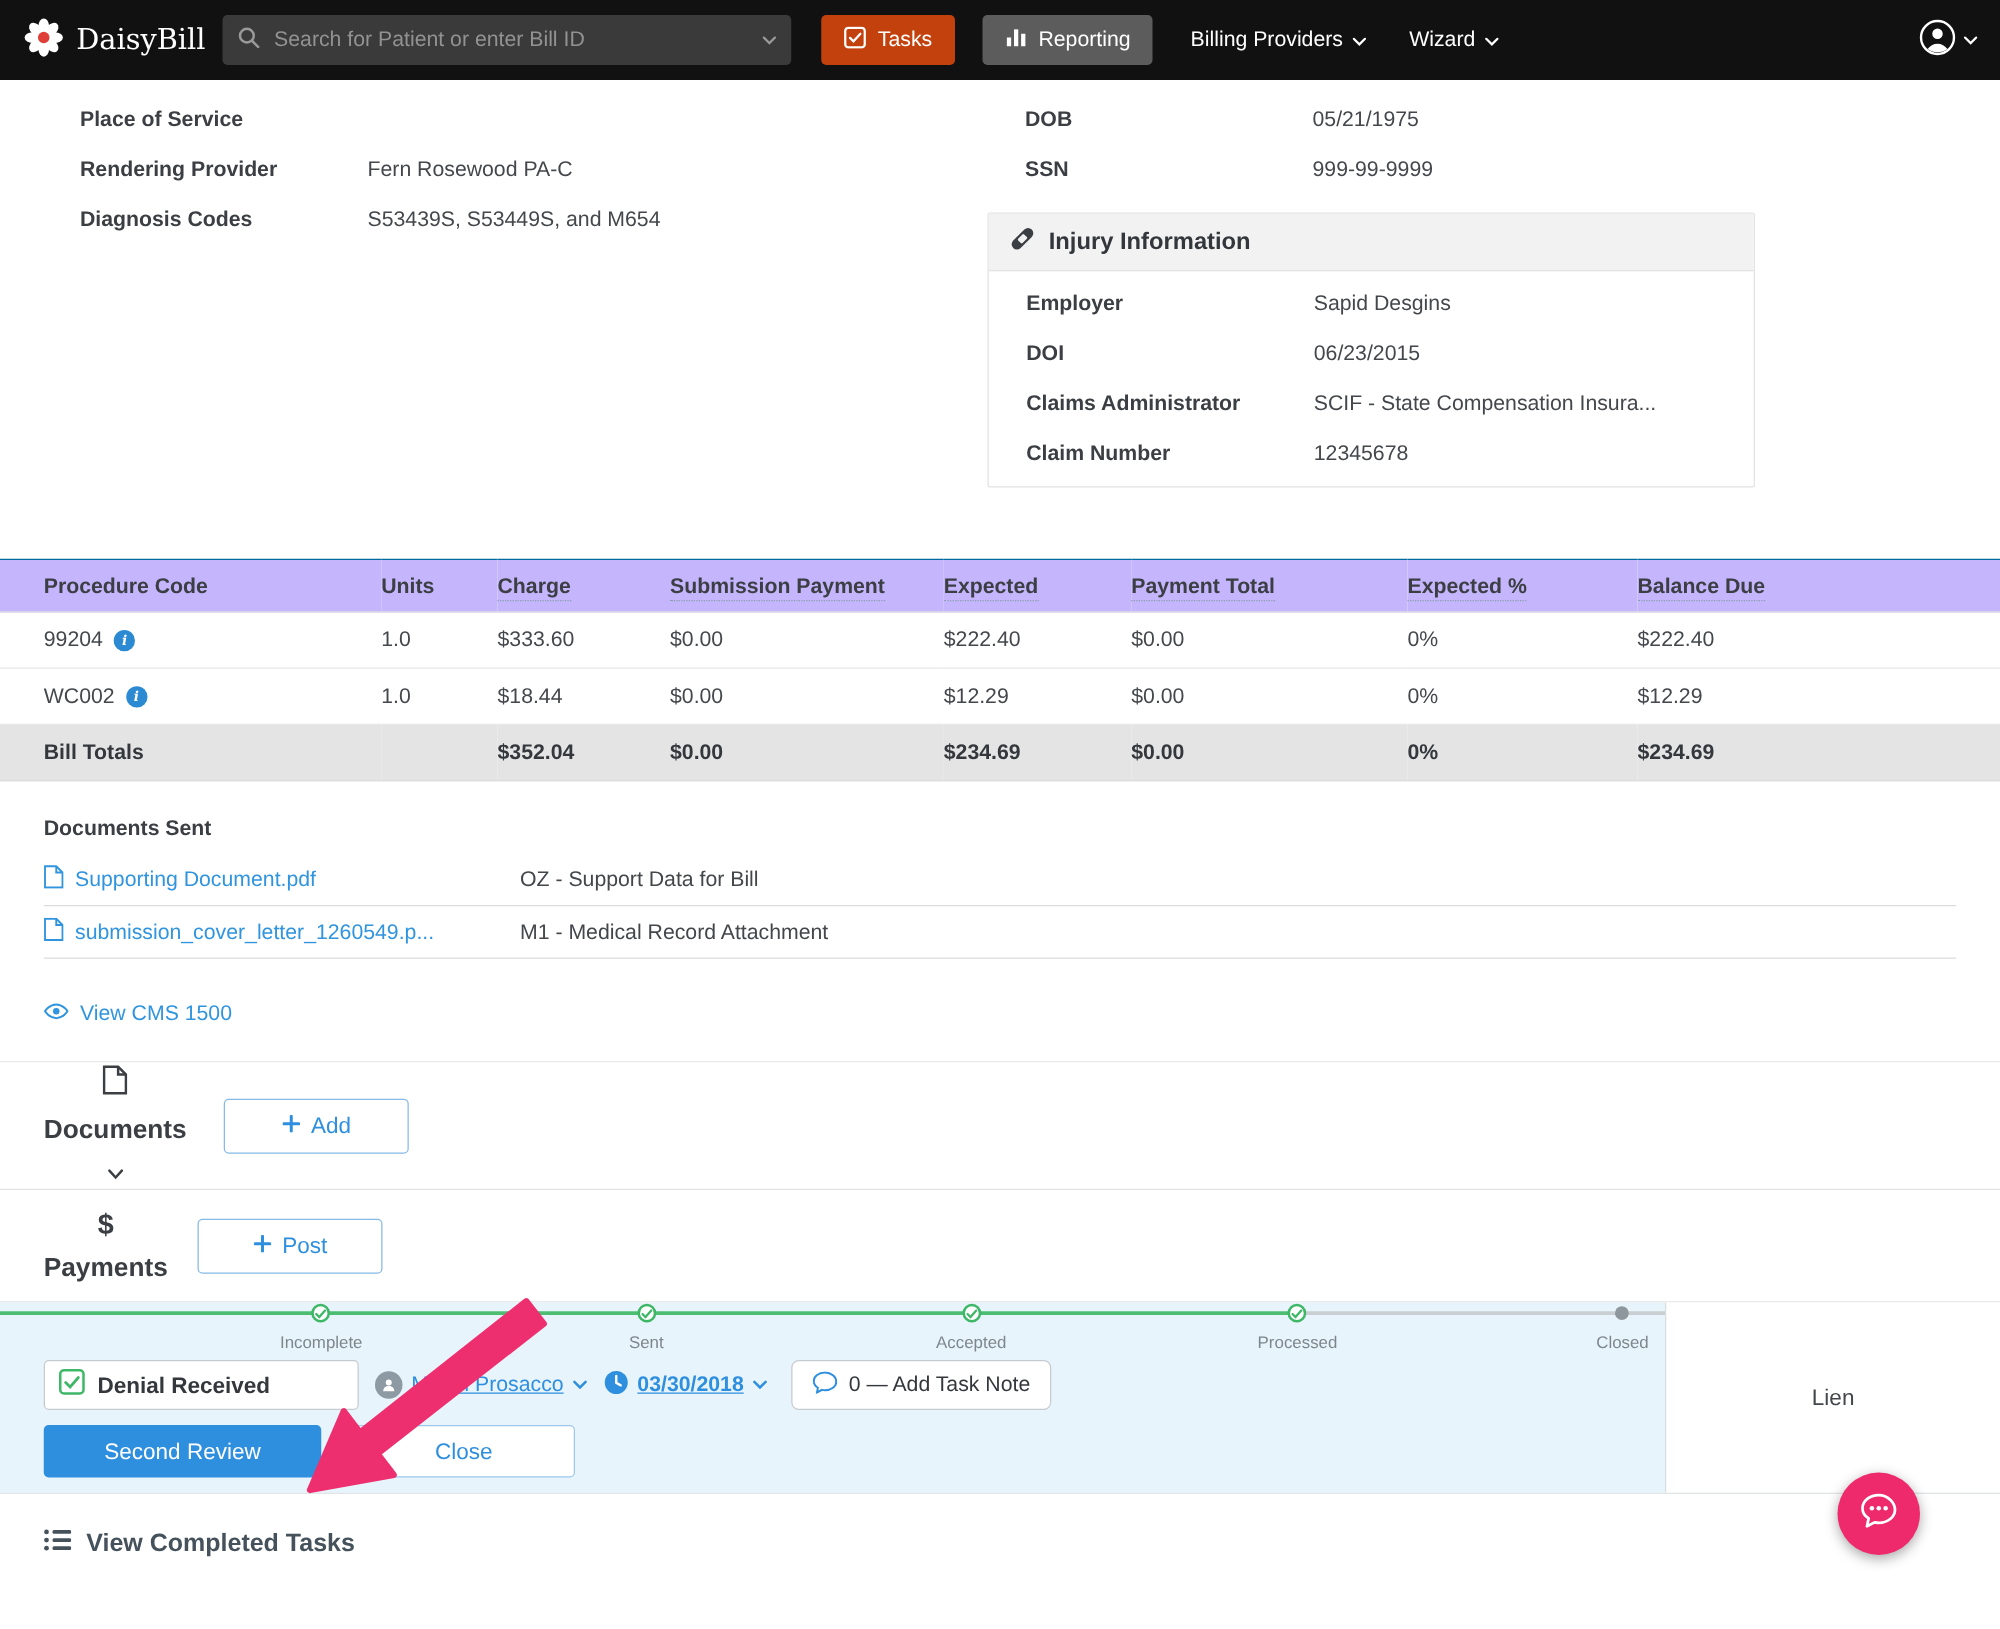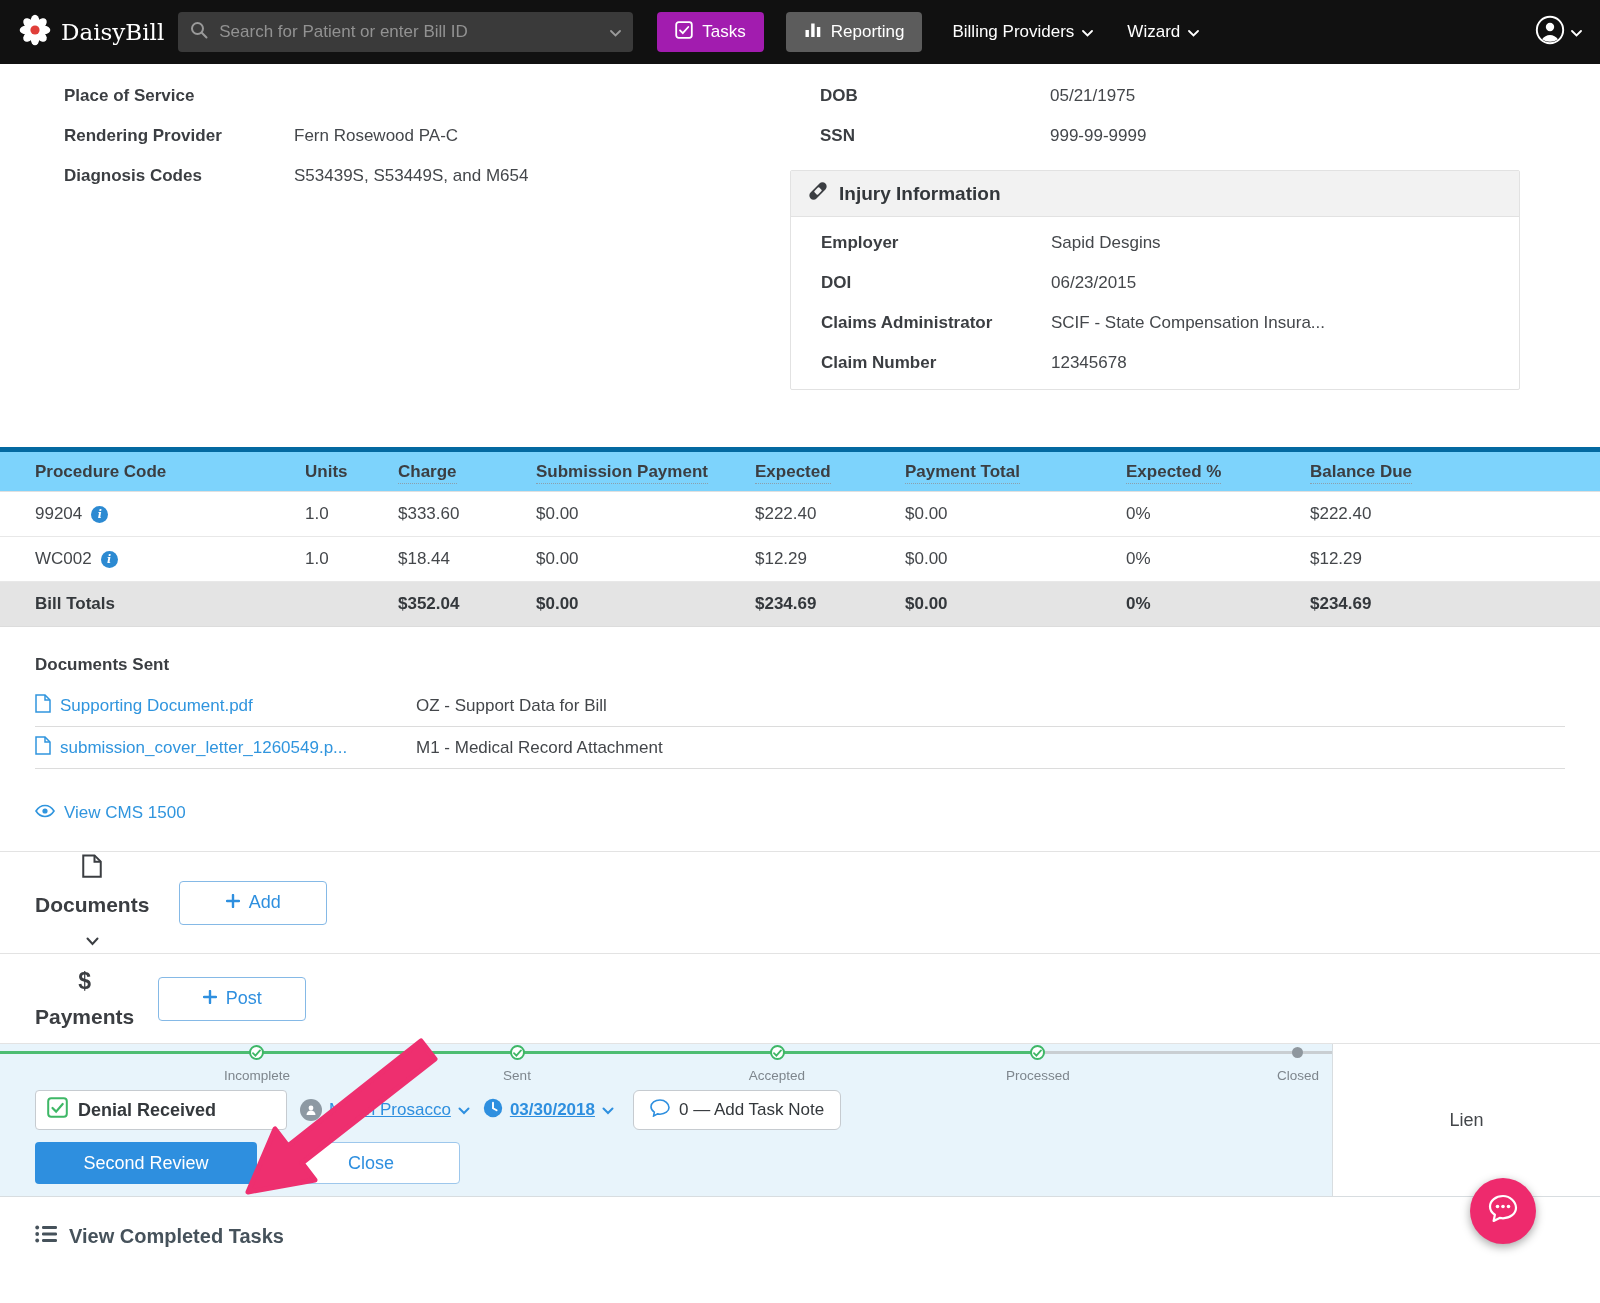--- a/index.html
+++ b/index.html
@@ -10,43 +10,43 @@
 
 .navbar{height:64px;background:#111;display:flex;align-items:center;padding:0 18px;}
 .brand{display:flex;align-items:center;gap:9px;cursor:pointer;}
 .brand-text{font-family:"DejaVu Serif",serif;font-size:23px;color:#fff;}
 .searchbox{margin-left:14px;width:455px;height:40px;background:#3a3a3a;border-radius:4px;
   display:flex;align-items:center;padding:0 12px;gap:9px;}
 .search-input{flex:1;background:transparent;border:none;outline:none;color:#ddd;font-size:17px;font-family:inherit;}
 .search-input::placeholder{color:#929292;}
 .nav-btn{height:40px;border:none;border-radius:4px;color:#fff;font-size:17px;font-family:inherit;
   display:flex;align-items:center;gap:9px;padding:0 18px;cursor:pointer;}
-.nav-btn.tasks{background:#a21caf;margin-left:24px;}
+.nav-btn.tasks{background:#c2410c;margin-left:24px;}
 .nav-btn.reporting{background:#5c5c5c;margin-left:22px;}
 .nav-menu{color:#fff;font-size:17px;display:flex;align-items:flex-start;gap:8px;margin-left:30px;cursor:pointer;}
 .nav-menu.wizard{margin-left:34px;}
 .account{margin-left:auto;display:flex;align-items:center;gap:6px;cursor:pointer;}
 
 
 .top-info{height:383px;display:flex;padding:12px 0 0 64px;}
 .left-col{width:726px;}
-.right-col{width:730px;}
+.right-col{width:614px;}
 .frow{display:grid;grid-template-columns:230px 1fr;align-items:center;height:40px;font-size:17px;}
 .flabel{font-weight:bold;color:#3b3e42;}
 .fvalue{color:#44474b;white-space:nowrap;}
 .right-col .frow{padding-left:30px;}
 .injury-panel{margin-top:14px;border:1px solid #e2e2e2;border-radius:2px;background:#fff;}
 .injury-header{height:46px;background:#f2f2f2;border-bottom:1px solid #e2e2e2;display:flex;
   align-items:center;gap:10px;padding-left:16px;font-size:19px;font-weight:bold;color:#33373b;}
 .injury-body{padding:6px 0;}
 
 
 .proc-table{width:1600px;border-collapse:collapse;table-layout:fixed;font-size:17px;}
 .proc-table th,.proc-table td{text-align:left;padding:0;font-weight:normal;color:#44474b;}
-.proc-table thead tr{height:42px;background:#7dd3fc;border-top:5px solid #0369a1;border-bottom:1px solid #e0e0e0;}
+.proc-table thead tr{height:42px;background:#c4b5fd;border-top:1px solid #0369a1;border-bottom:1px solid #e0e0e0;}
 .proc-table thead th{font-weight:bold;color:#3b3e42;}
 .proc-table tbody tr{height:45px;border-bottom:1px solid #e8e8e8;}
 .proc-table .c1{padding-left:35px;}
 .proc-table tr.totals{background:#e4e4e4;border-bottom:1px solid #dcdcdc;}
 .proc-table tr.totals td{font-weight:bold;color:#34383c;}
 .th-dotted{border-bottom:1px dotted #8aa0ae;padding-bottom:2px;}
 .code-cell{display:flex;align-items:center;gap:9px;}
 .info-icon{width:17px;height:17px;border-radius:50%;background:#2c8ad2;color:#fff;font-size:11px;
   font-weight:bold;font-style:italic;display:inline-flex;align-items:center;justify-content:center;
   font-family:"DejaVu Serif",serif;cursor:pointer;flex:0 0 17px;}

